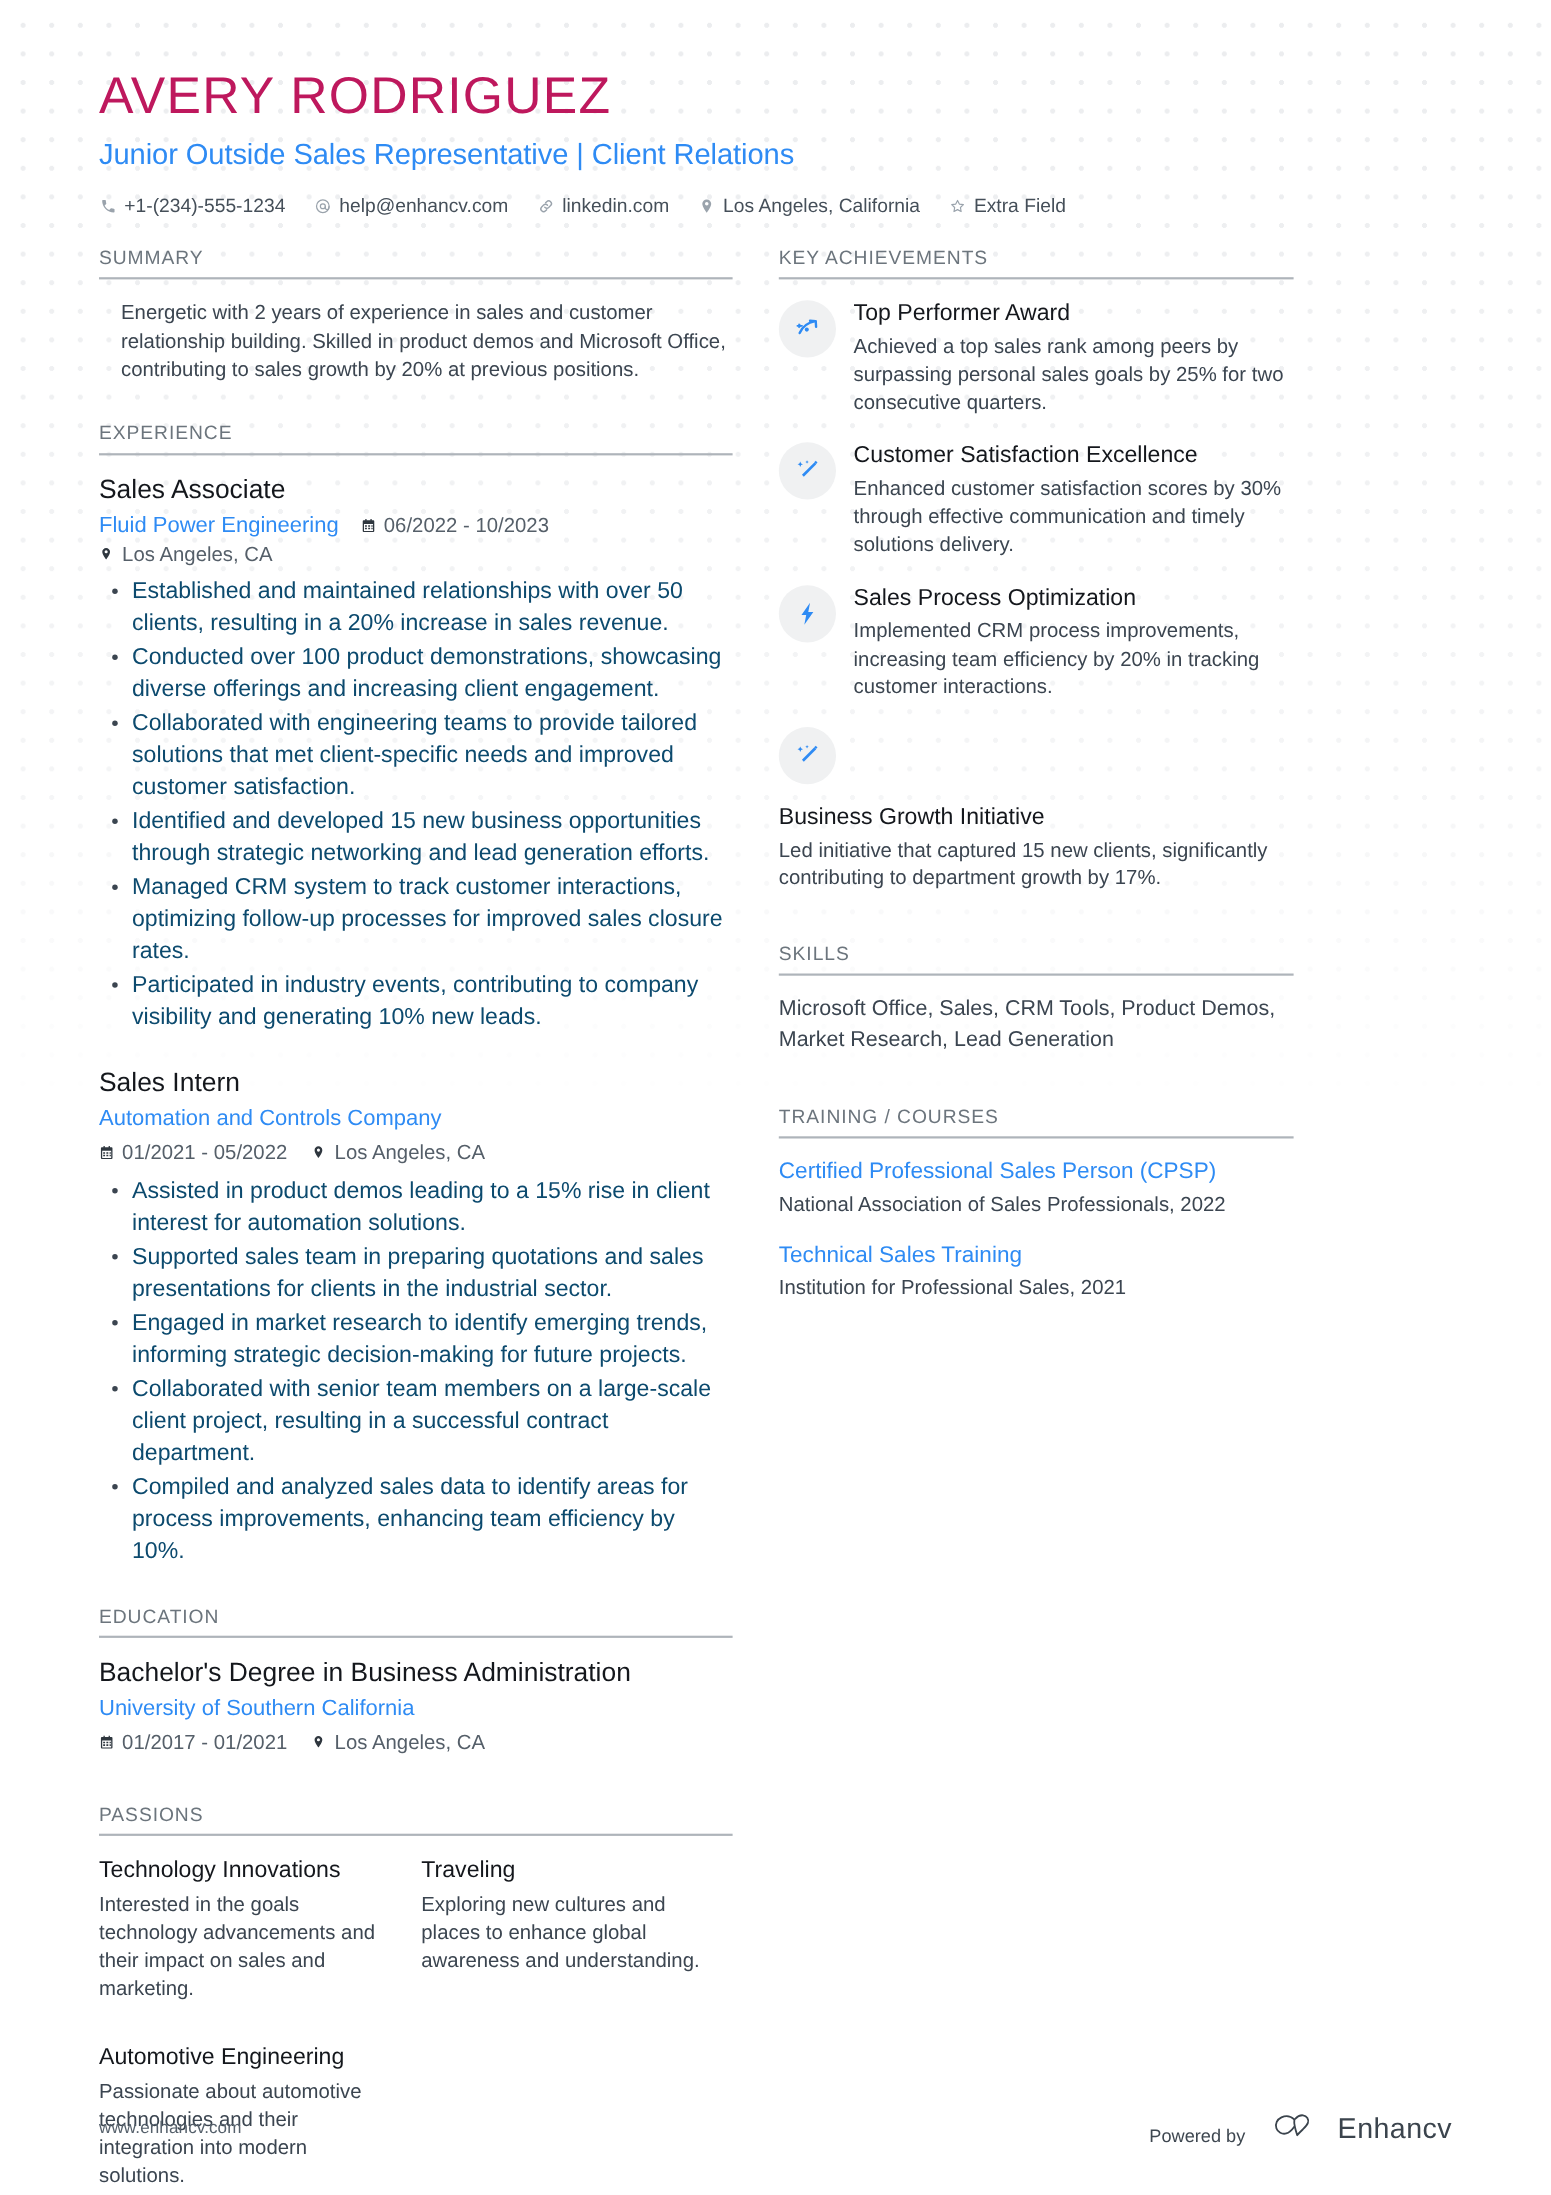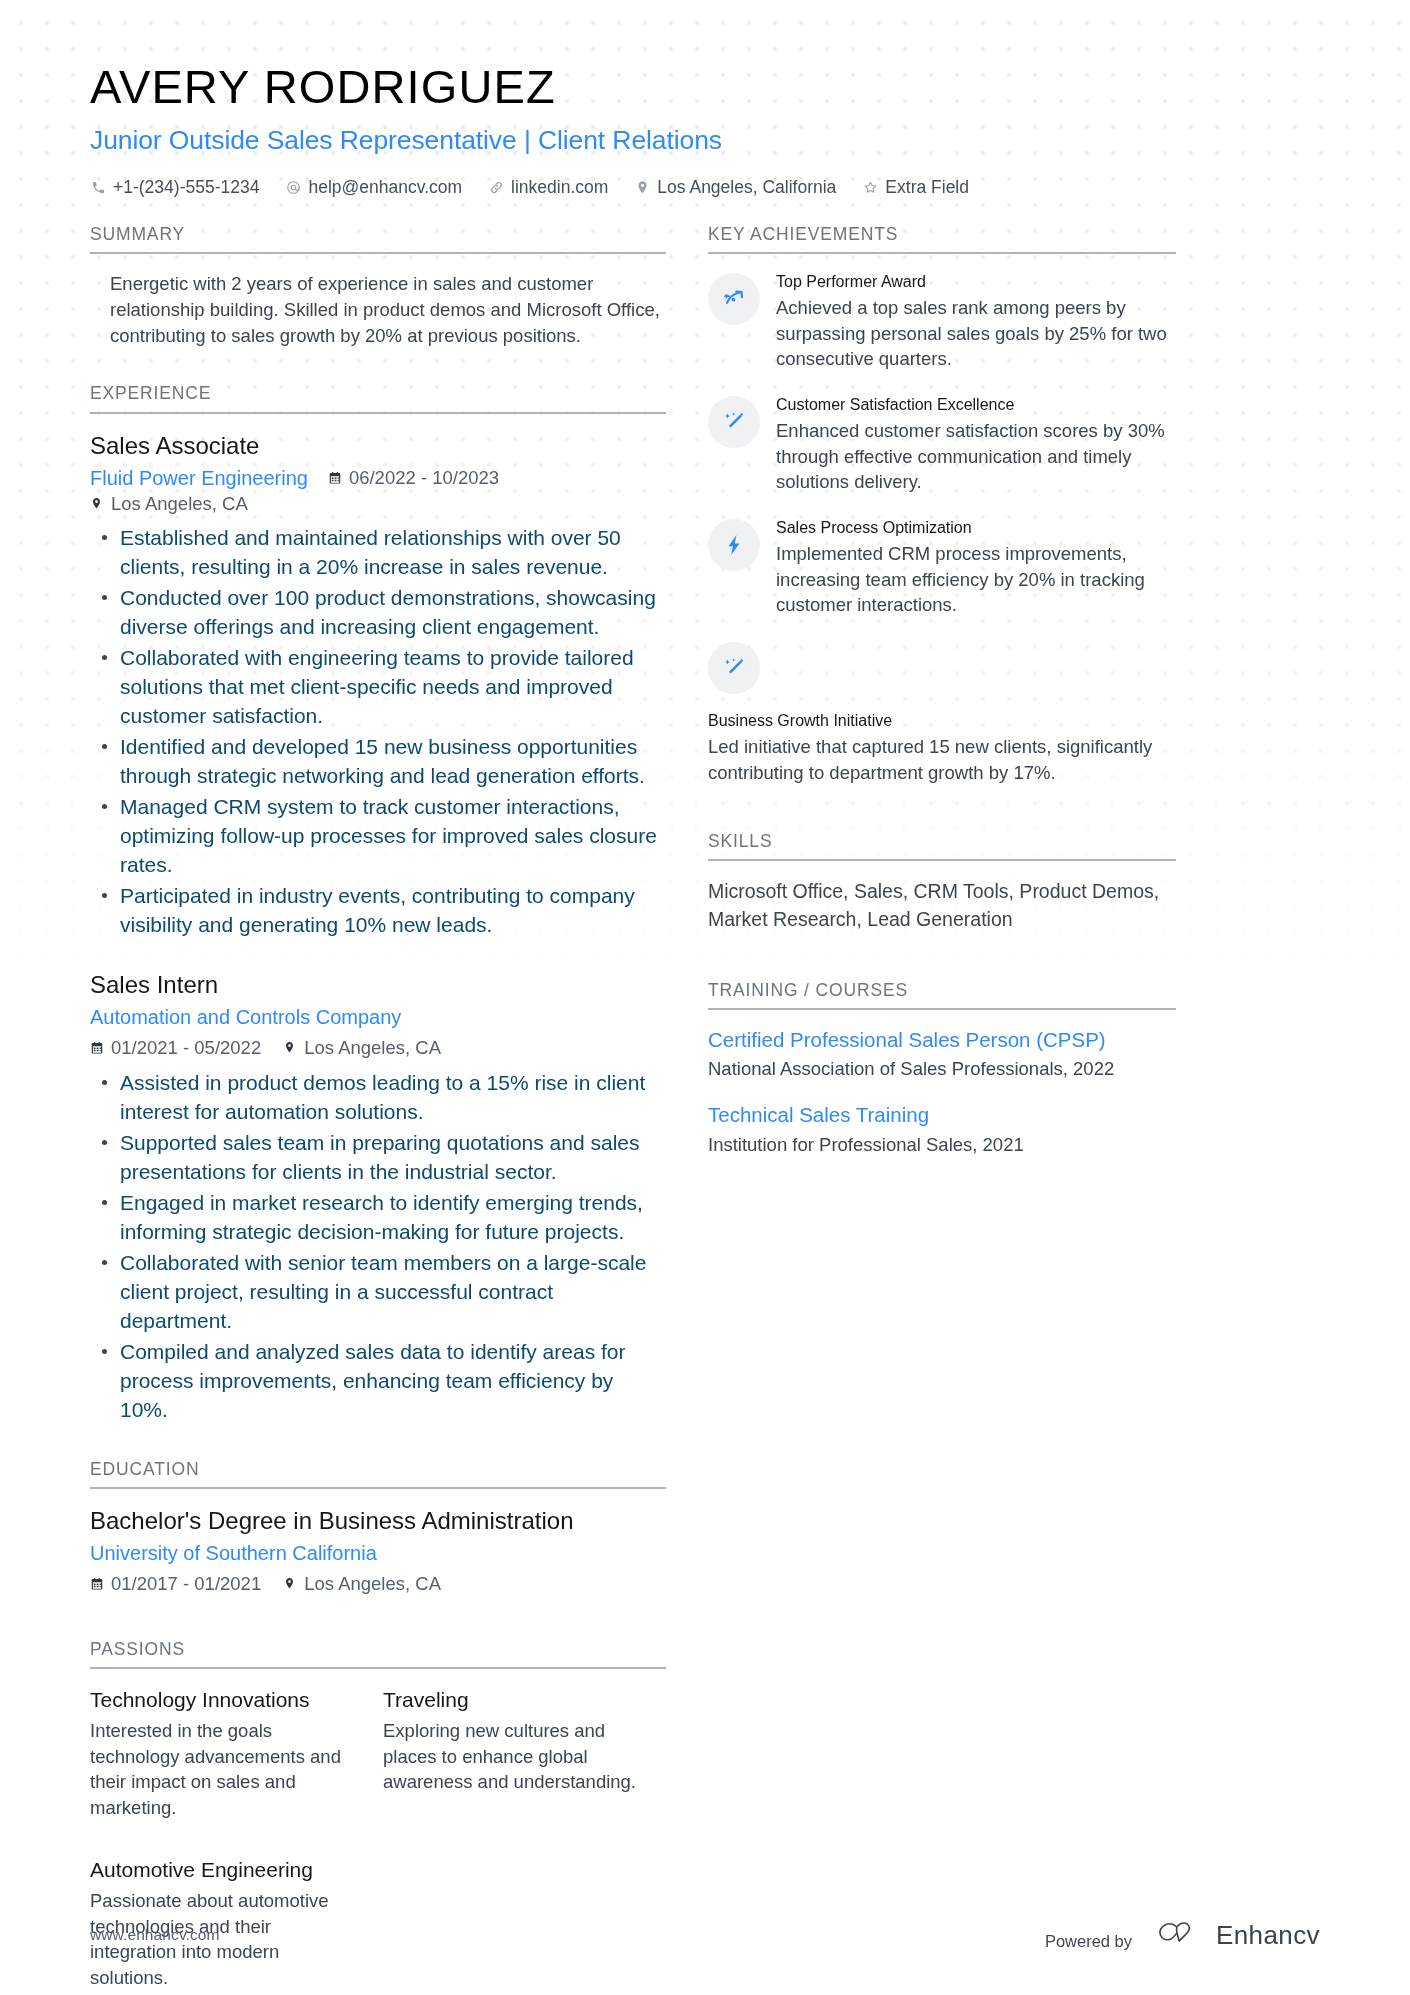--- a/index.html
+++ b/index.html
@@ -52,21 +52,21 @@
     position: relative;
     z-index: 2;
     padding: 62px 90px 0 90px;
   }
 
   
   .name {
     font-size: 47px;
     font-weight: 400;
     letter-spacing: 1.1px;
-    color: #000000;
+    color: #be185d;
     line-height: 1.08;
     white-space: nowrap;
   }
   .headline {
     margin-top: 12px;
     font-size: 26.5px;
     font-weight: 400;
     color: #2e8bf4;
     letter-spacing: -0.1px;
     line-height: 1.2;
@@ -241,21 +241,21 @@
     border-radius: 50%;
     background: #f0f1f2;
     display: flex;
     align-items: center;
     justify-content: center;
     margin-top: 2px;
   }
   .achv-icon svg { display: block; }
   .achv-txt { flex: 1 1 auto; padding-top: 1px; }
   .achv-title {
-    font-size: 16px;
+    font-size: 21px;
     color: #14171c;
     line-height: 1.28;
     margin-bottom: 3px;
   }
   .achv-desc {
     font-size: 18.5px;
     line-height: 1.38;
     color: #3b4550;
   }
 

